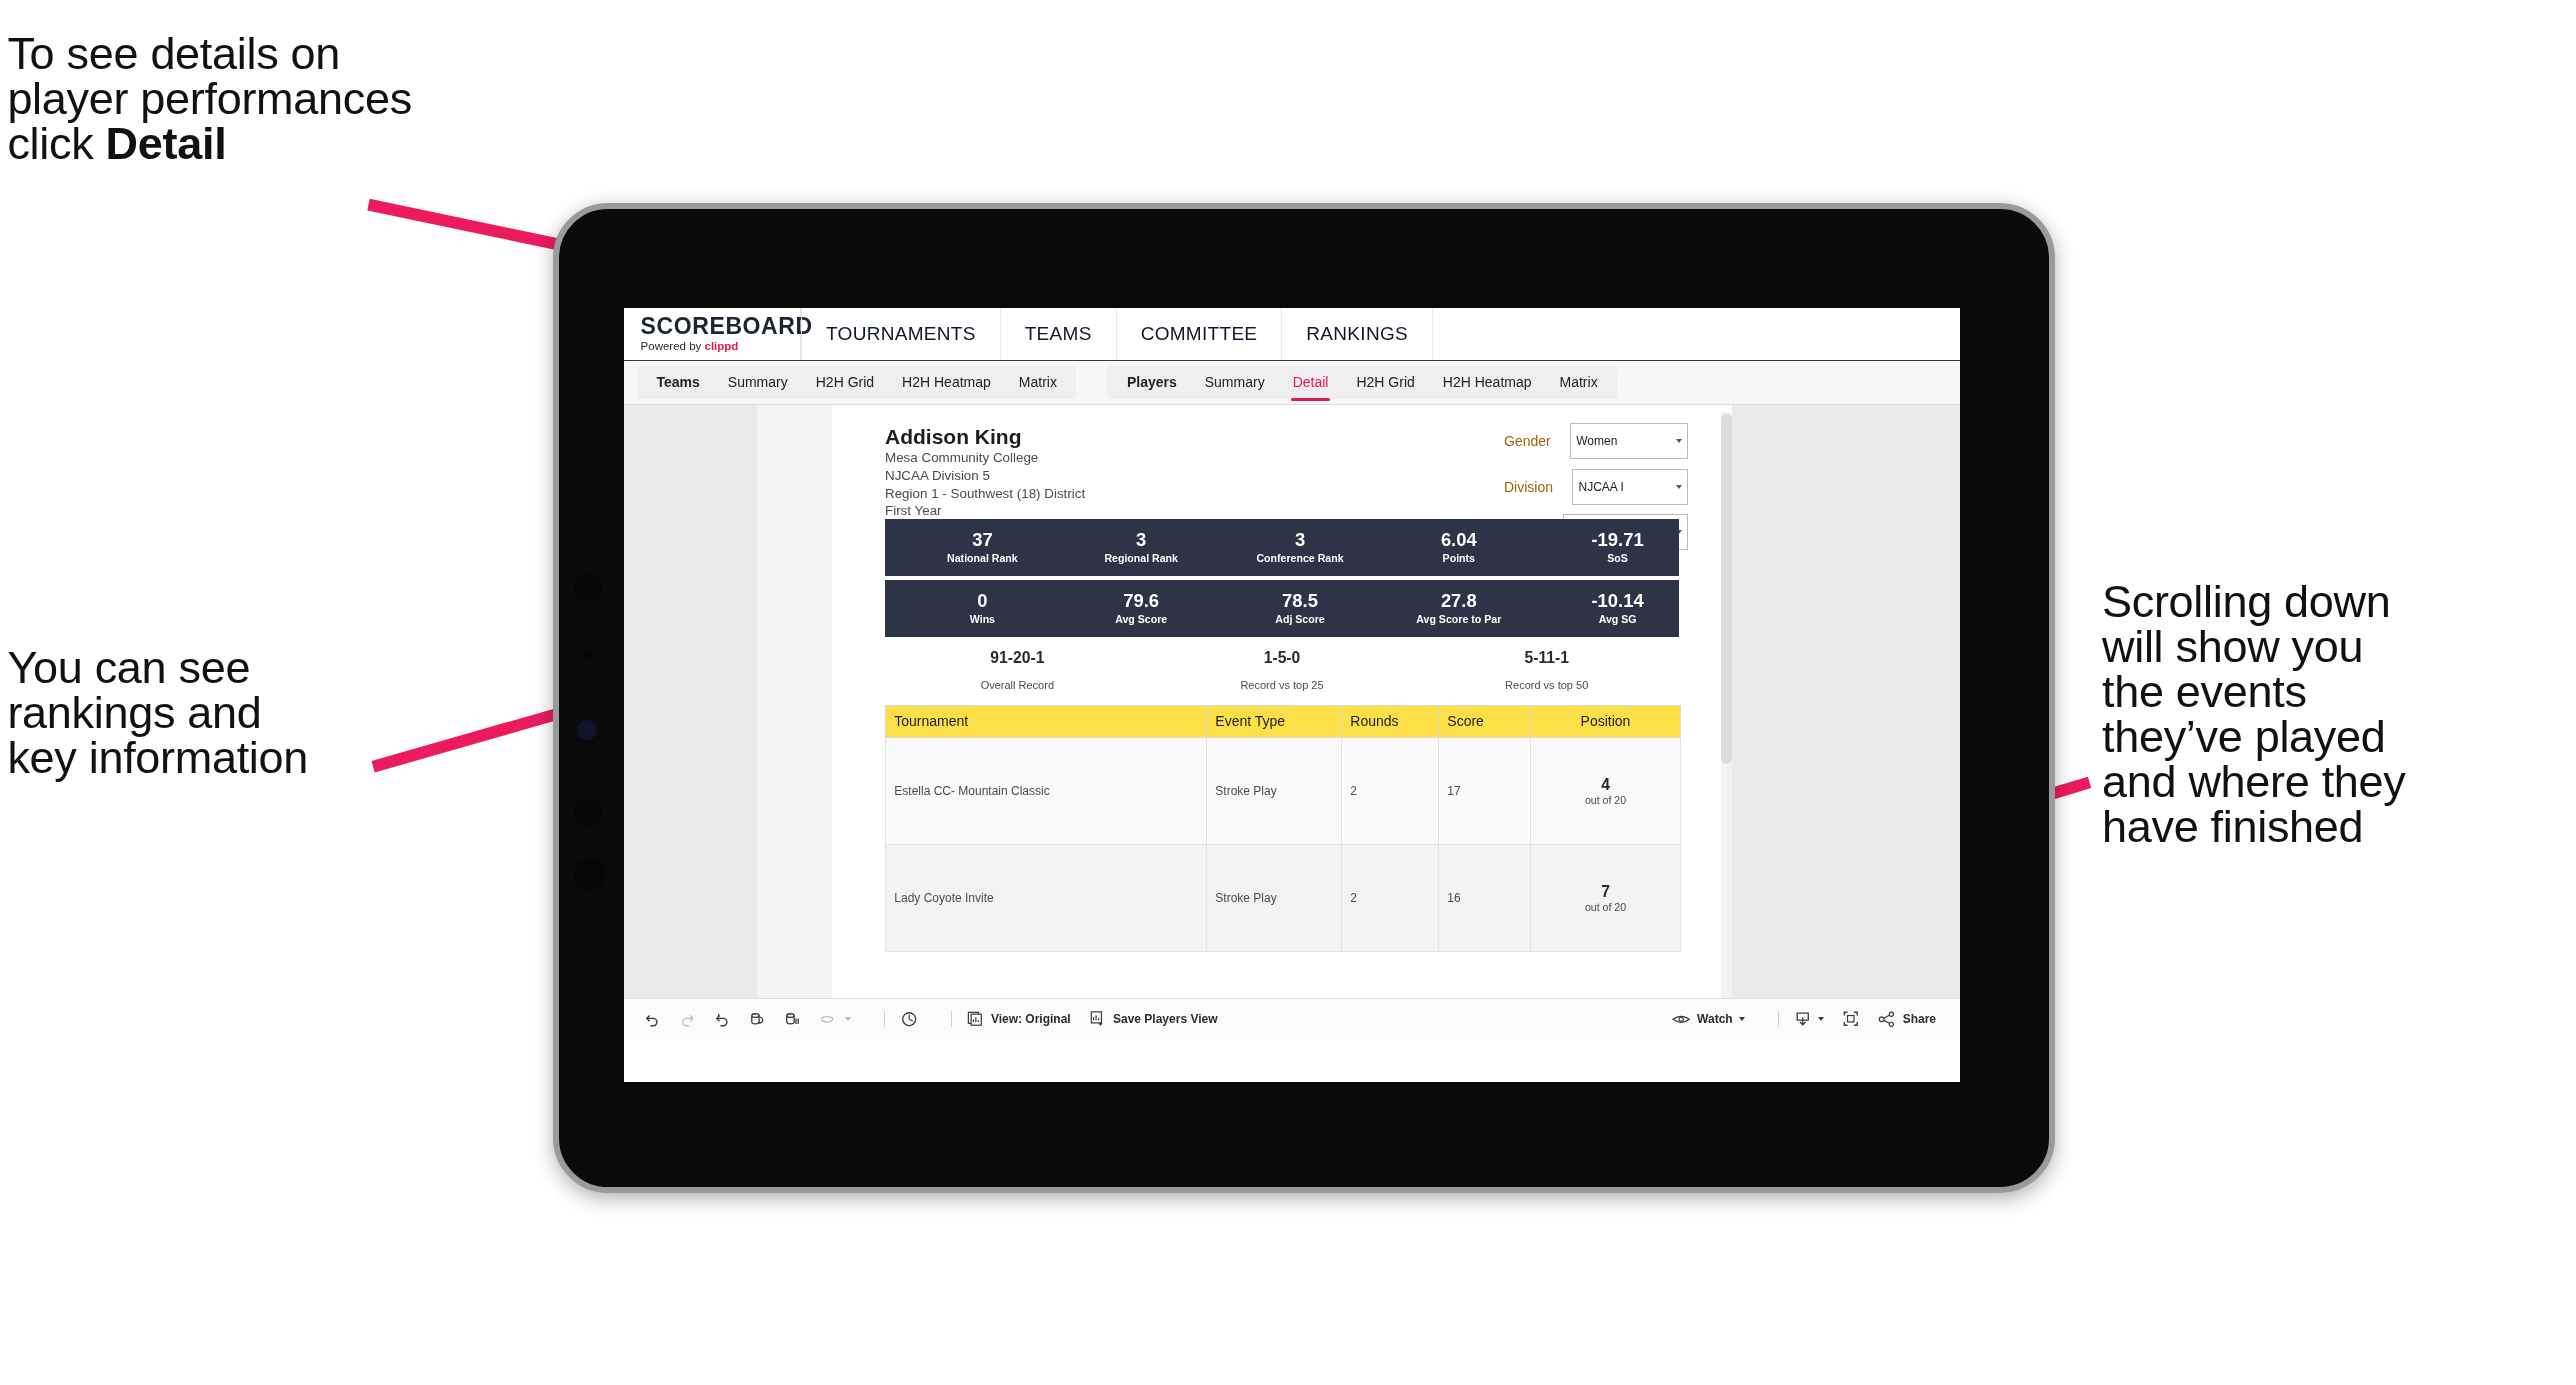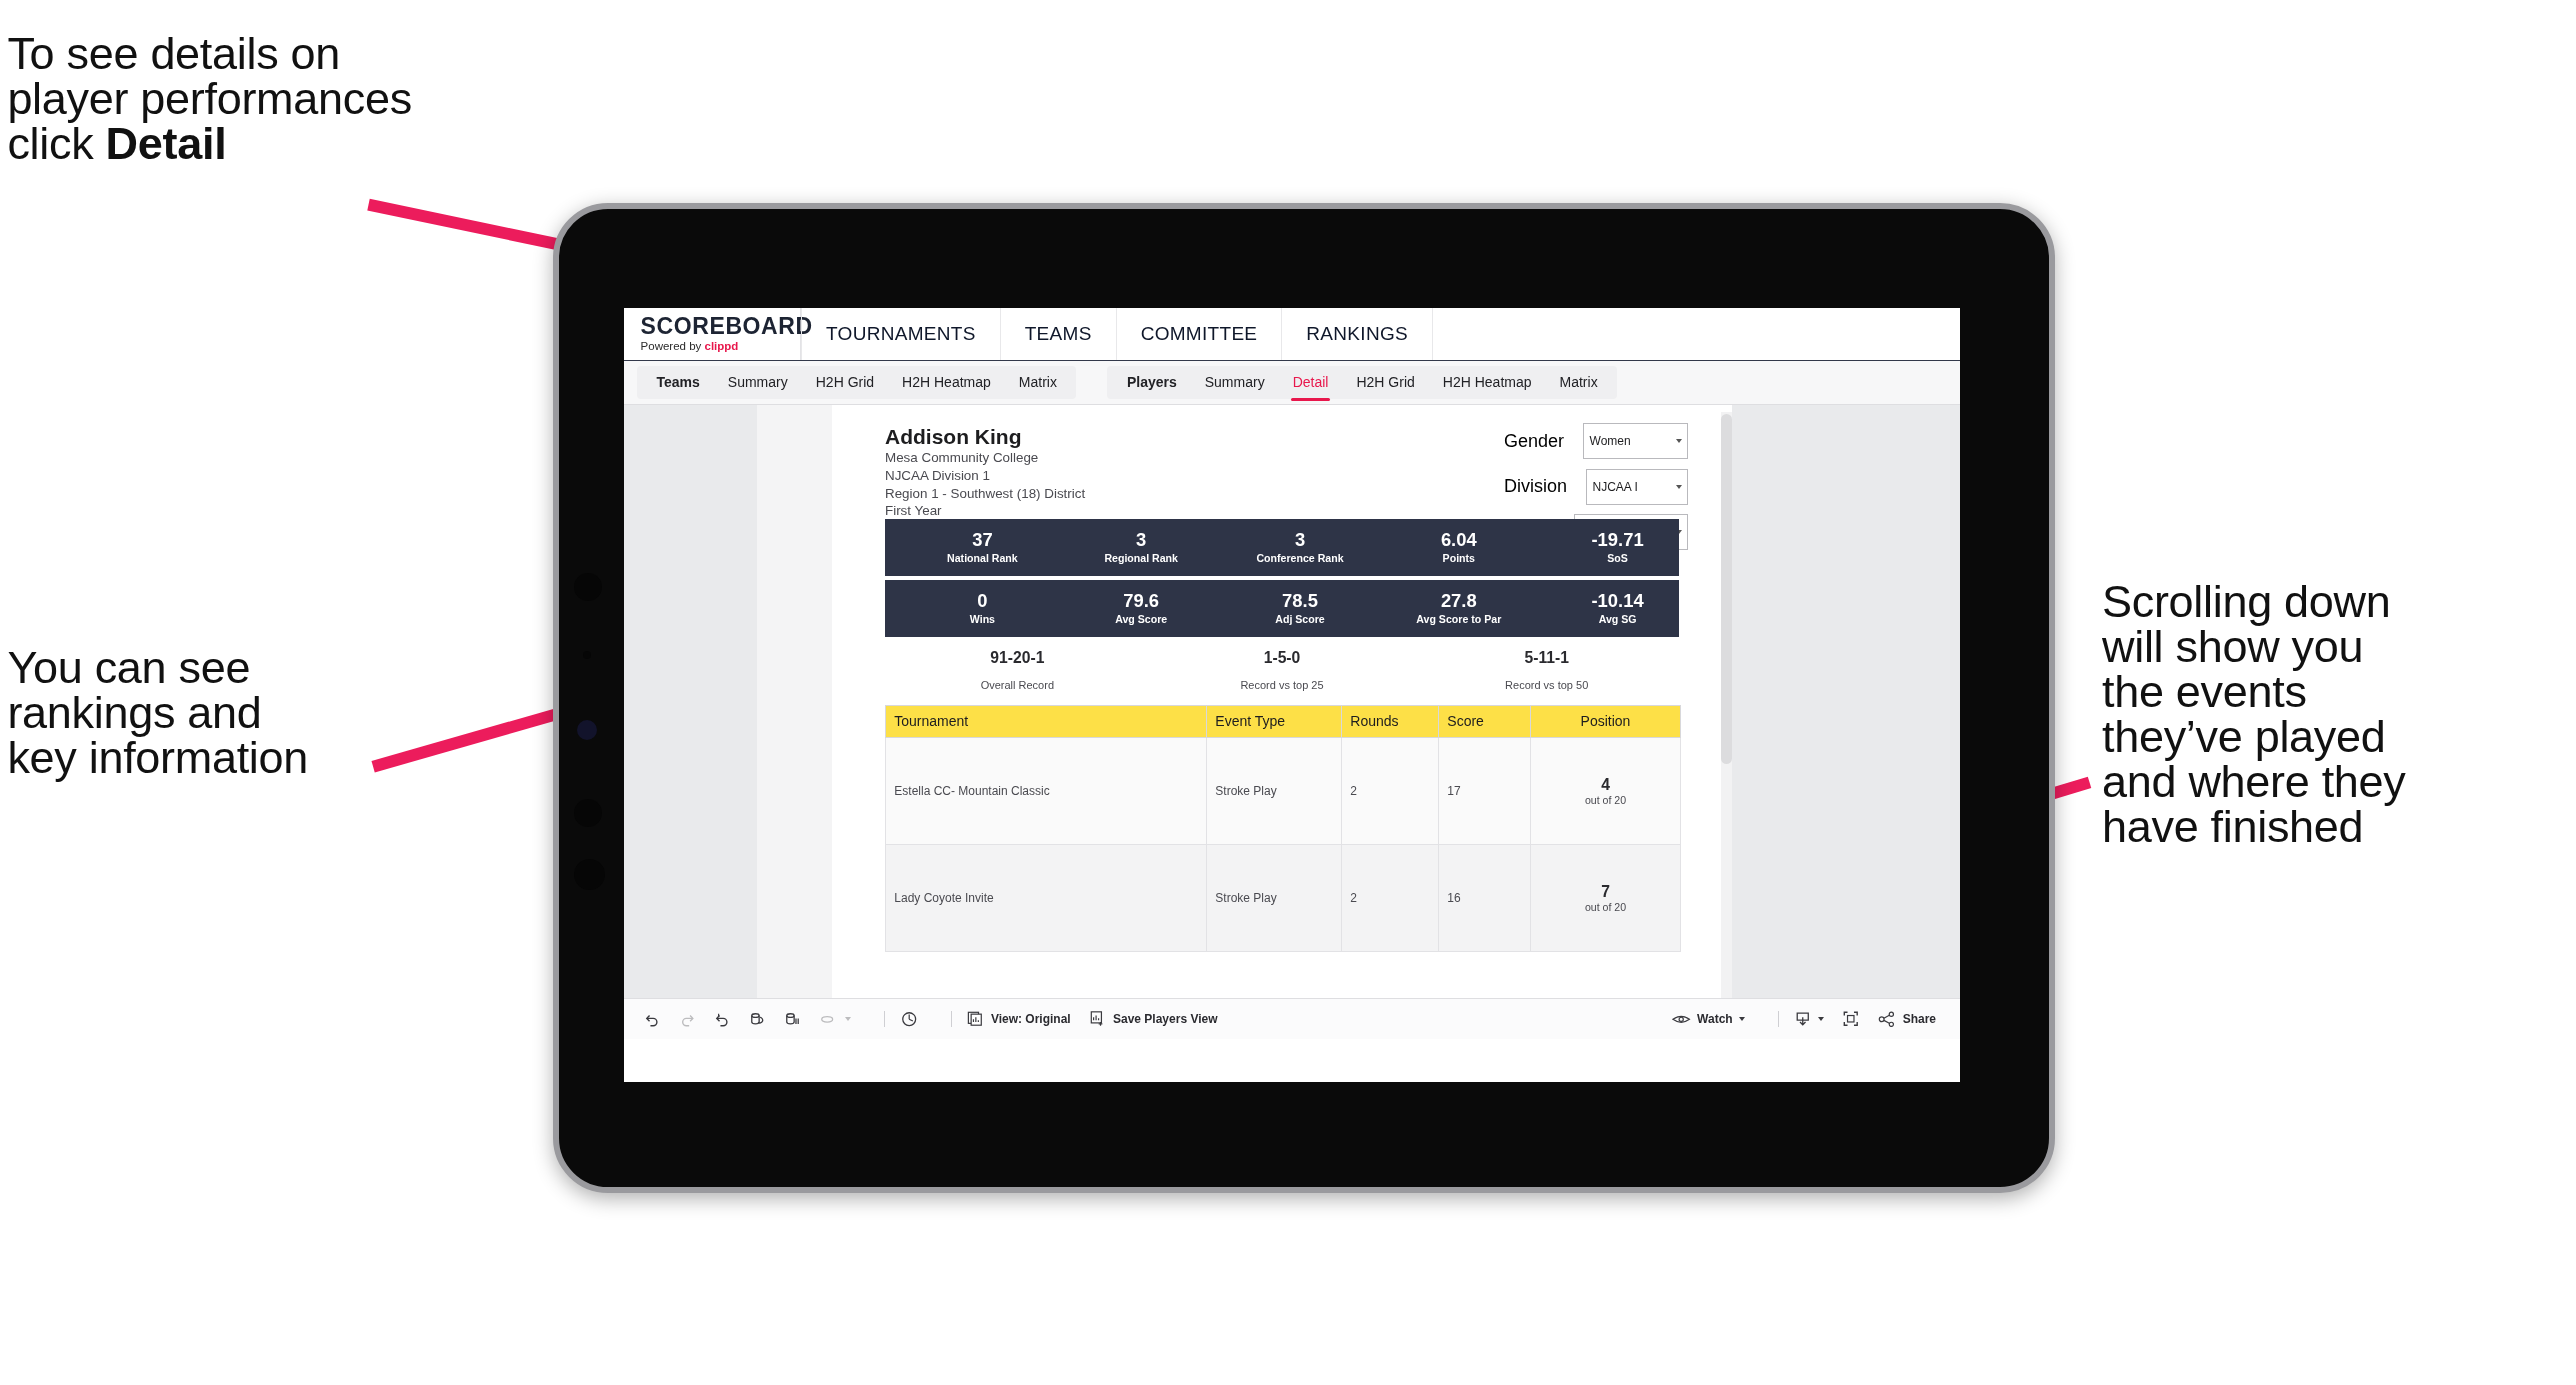--- a/index.html
+++ b/index.html
@@ -129,21 +129,21 @@
   }
 
   
   #player-head{position:absolute;left:53px;top:20px;width:516px;}
   #player-name{font-size:21px;font-weight:700;color:#1d1d1f;line-height:1.15;}
   .player-meta{font-size:13.4px;color:#4a4a50;line-height:1.32;}
 
   
   #selectors{position:absolute;right:44px;top:18.4px;width:184px;}
   .sel-row{display:flex;align-items:center;justify-content:flex-end;margin-bottom:9.2px;}
-  .sel-label{font-size:18px;color:#000000;margin-right:19px;}
+  .sel-label{font-size:14px;color:#a16207;margin-right:19px;}
   .sel-box{
     width:126px;height:36px;border:0.9px solid #b9b9bd;background:#ffffff;
     display:flex;align-items:center;justify-content:space-between;
     padding:0 5.5px;box-sizing:border-box;cursor:pointer;
   }
   .sel-val{font-size:12px;color:#1d1d1f;}
   .caret{width:0;height:0;border-left:3.7px solid transparent;border-right:3.7px solid transparent;border-top:4.6px solid #555;}
 
   
   .band{
@@ -268,21 +268,21 @@
       </div>
     </div>
 
     <div id="canvas">
       <div id="sheet">
         <div id="sheet-inner">
 
           <div id="player-head">
             <div id="player-name">Addison King</div>
             <div class="player-meta">Mesa Community College</div>
-            <div class="player-meta">NJCAA Division 1</div>
+            <div class="player-meta">NJCAA Division 5</div>
             <div class="player-meta">Region 1 - Southwest (18) District</div>
             <div class="player-meta">First Year</div>
           </div>
 
           <div id="selectors">
             <div class="sel-row">
               <span class="sel-label">Gender</span>
               <span class="sel-box">
                 <span class="sel-val">Women</span>
                 <span class="caret"></span>

